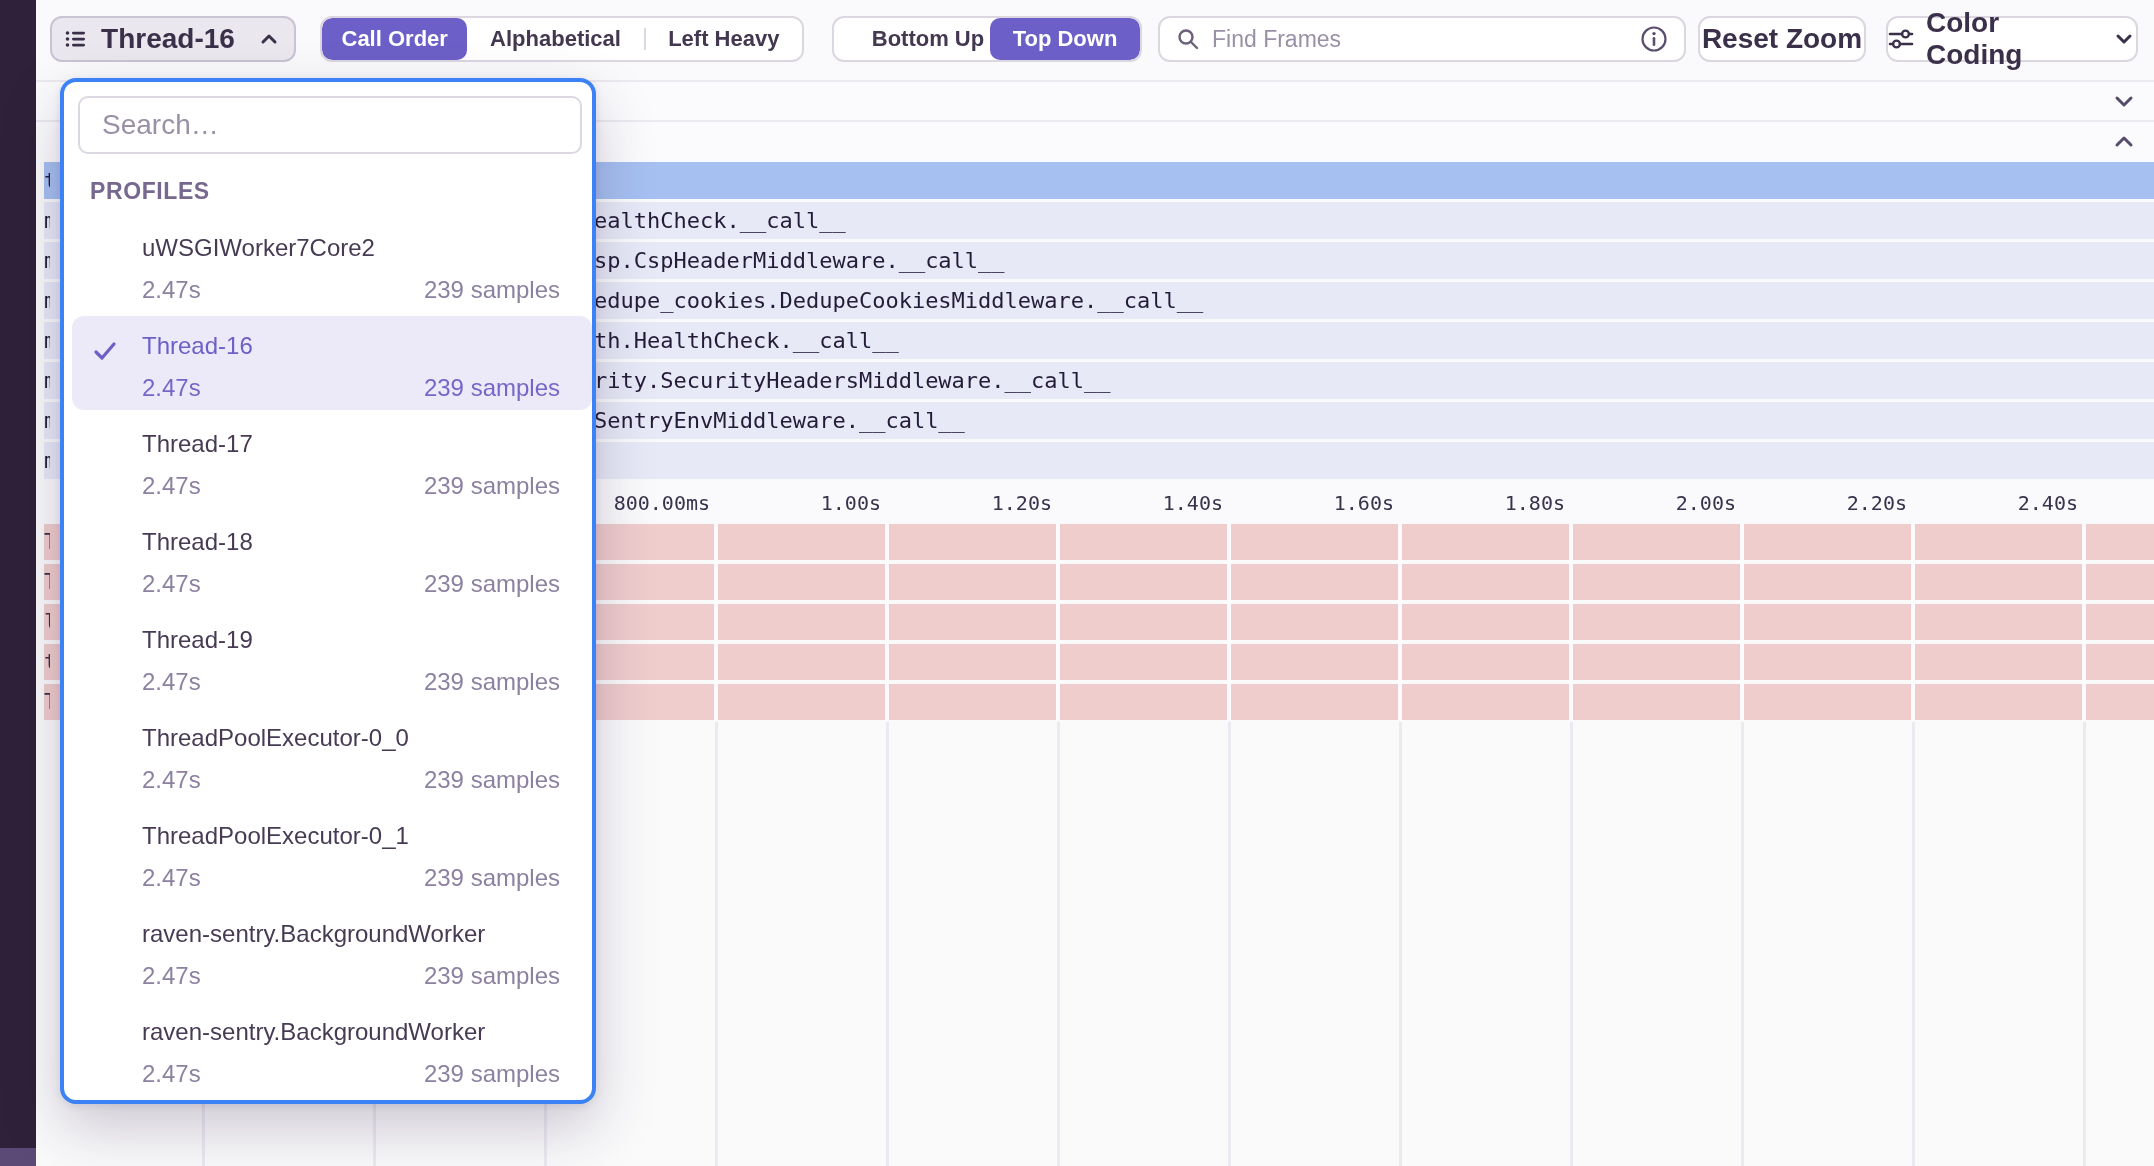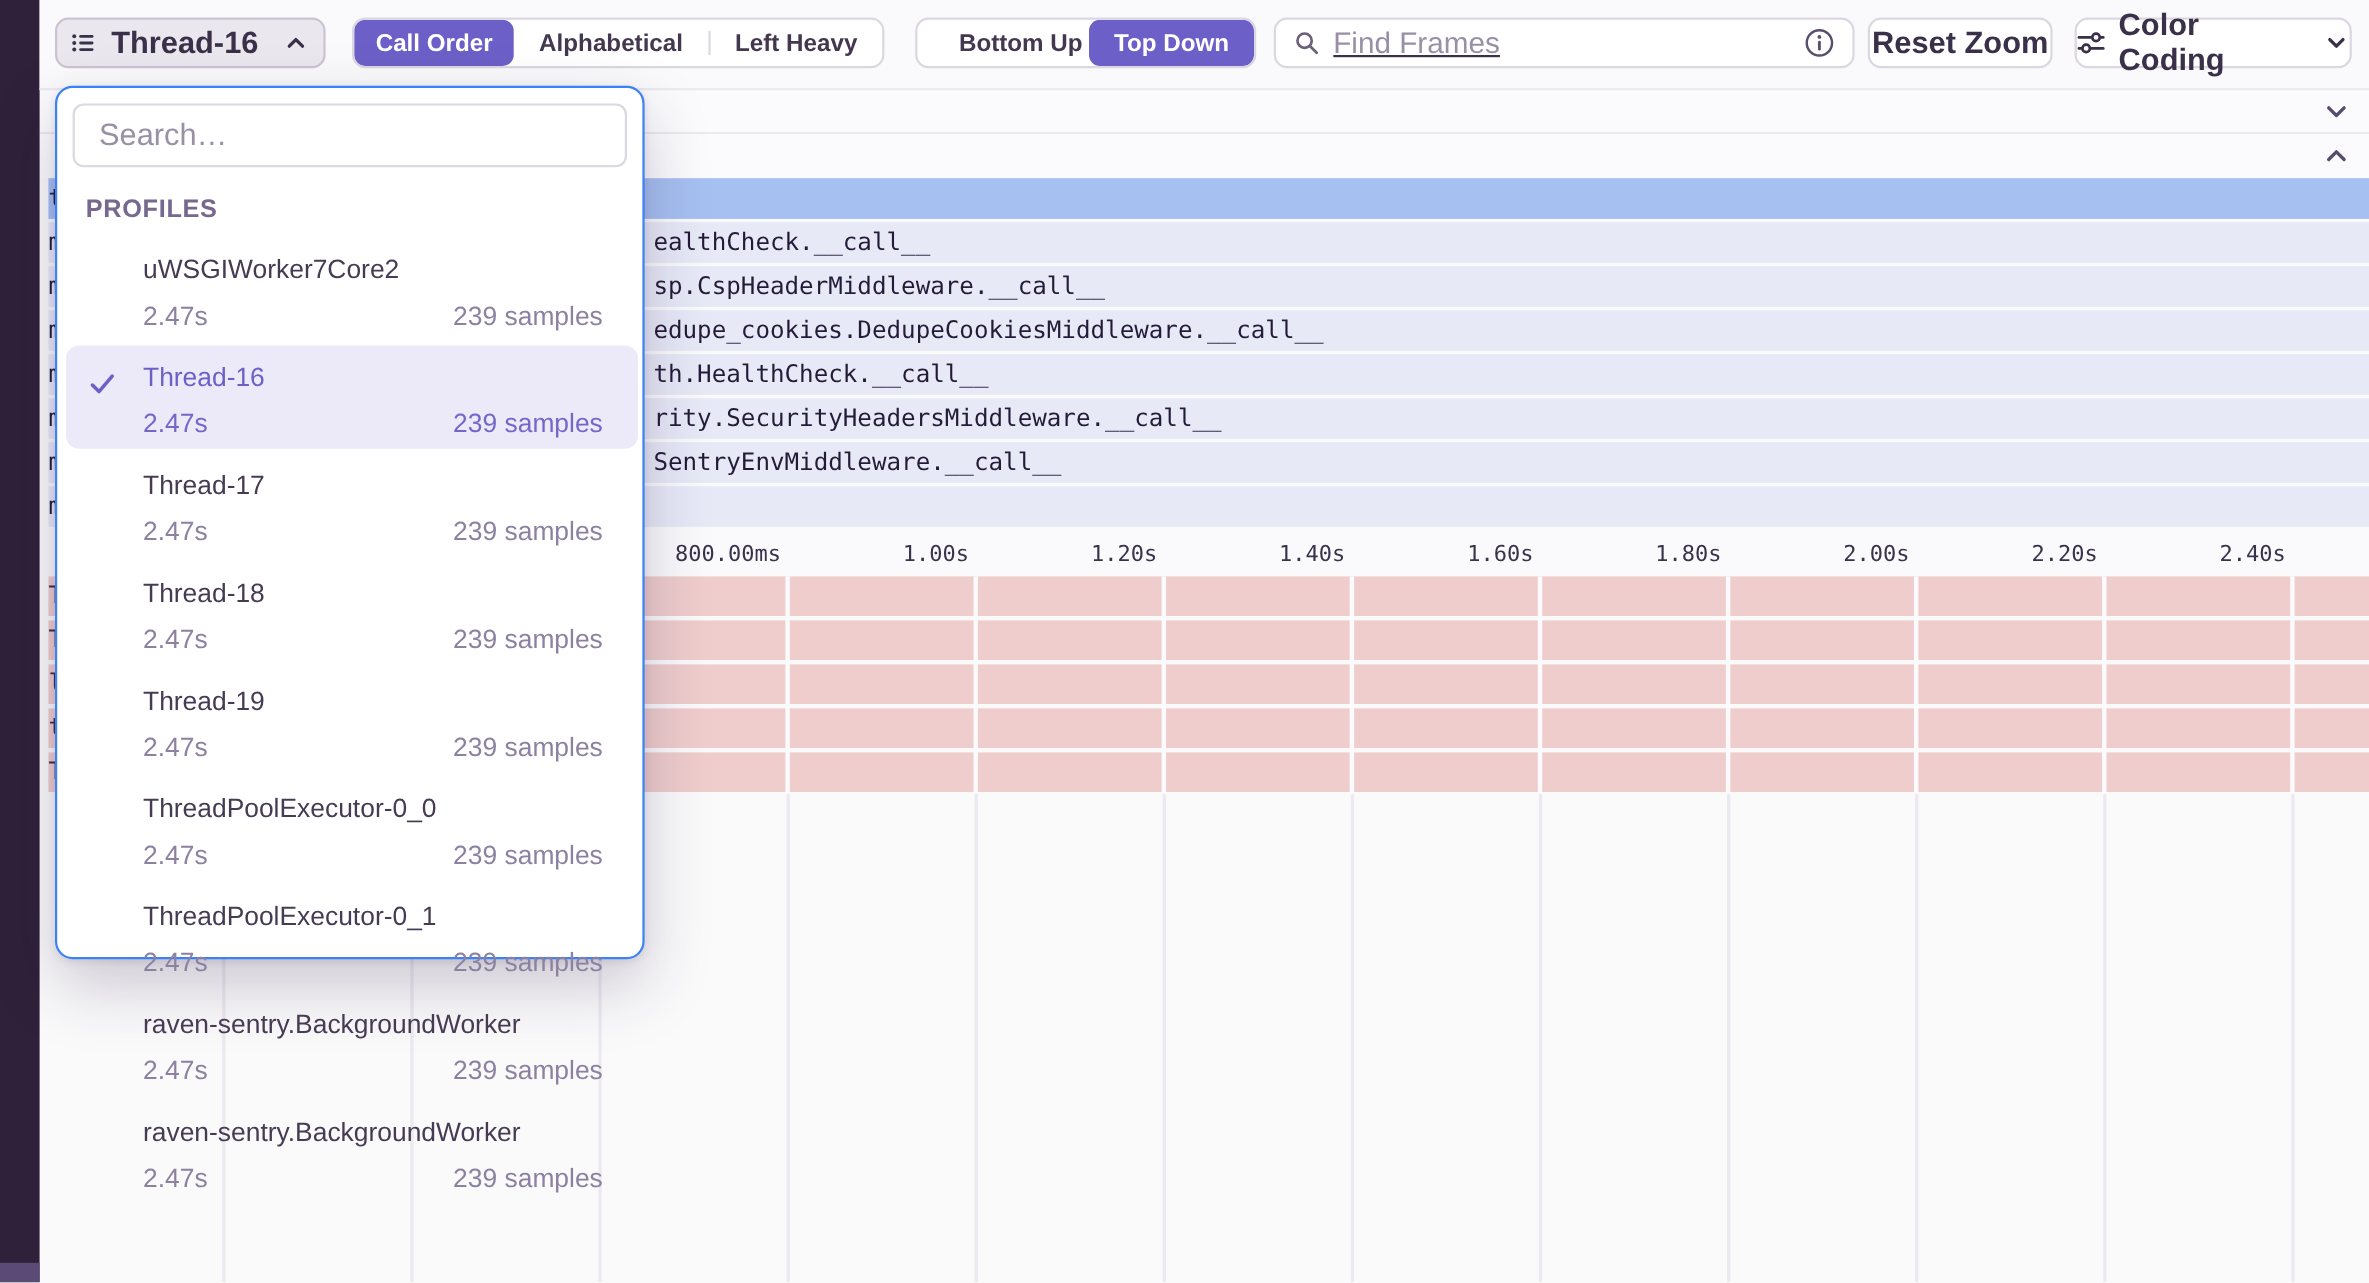--- a/index.html
+++ b/index.html
@@ -25,21 +25,21 @@
   .seg-view { left:796px; width:310px; }
   .seg-item { display:flex; align-items:center; justify-content:center; font-size:22px; font-weight:600; color:#433850; }
   .seg-item.active { background:#6C5FC7; color:#FFFFFF; border-radius:10px; font-weight:700; }
   .seg-divider { width:2px; background:#DDD8E1; margin:10px 0; }
   .search-box {
     position:absolute; left:1122px; top:16px; width:528px; height:46px; border-radius:12px;
     background:#fff; border:2px solid #DBD6E0; display:flex; align-items:center; padding:0 16px; gap:12px;
   }
   .search-box input {
     flex:1; border:none; outline:none; font-family:"Liberation Sans",sans-serif;
-    font-size:27px; color:#3A3049; background:transparent;text-decoration:underline;
+    font-size:23px; color:#3A3049; background:transparent;
   }
   .search-box input::placeholder { color:#9A90A6; }
   .reset-btn { left:1662px; width:168px; }
   .color-btn { left:1850px; width:252px; gap:12px; }
   .icon { display:inline-flex; align-items:center; justify-content:center; }
 
   
   .section-bar { position:absolute; left:36px; right:0; height:40px; background:#FBFBFD; z-index:1; }
   .bar1 { top:82px; border-bottom:2px solid #ECE9F0; }
   .bar2 { top:122px; }
@@ -60,22 +60,22 @@
     font-family:"DejaVu Sans Mono", monospace; font-size:20px; color:#39324C; }
 
   
   .pink-row { position:absolute; left:44px; right:0; height:36px; background:#EFCDCD; z-index:1;
     font-family:"DejaVu Sans Mono", monospace; font-size:22px; color:#3A2F47; line-height:36px; }
   .grid-white { position:absolute; width:4px; top:524px; height:196px; background:#FBFAFC; z-index:2; }
   .grid-gray  { position:absolute; width:3px; top:722px; bottom:0; background:#ECE9F0; z-index:0; }
 
   
   .panel {
-    position:absolute; left:50px; top:78px; width:536px; height:794px; background:#FFFFFF;
-    border:2px solid #3b82f6; border-radius:16px; z-index:10;
+    position:absolute; left:60px; top:78px; width:536px; height:1026px; background:#FFFFFF;
+    border:4px solid #3b82f6; border-radius:16px; z-index:10;
     box-shadow:0 24px 60px rgba(40,24,66,.22), 0 2px 8px rgba(40,24,66,.10);
   }
   .panel-search {
     position:absolute; left:14px; top:14px; width:504px; height:58px; border-radius:10px;
     border:2px solid #DCD7E0; background:#fff; padding:0 22px; display:flex; align-items:center;
   }
   .panel-search input { width:100%; border:none; outline:none; background:transparent;
     font-family:"Liberation Sans",sans-serif; font-size:28px; color:#473B54; }
   .panel-search input::placeholder { color:#9A90A6; }
   .group-label { position:absolute; left:26px; top:96px; font-size:23px; font-weight:700;

